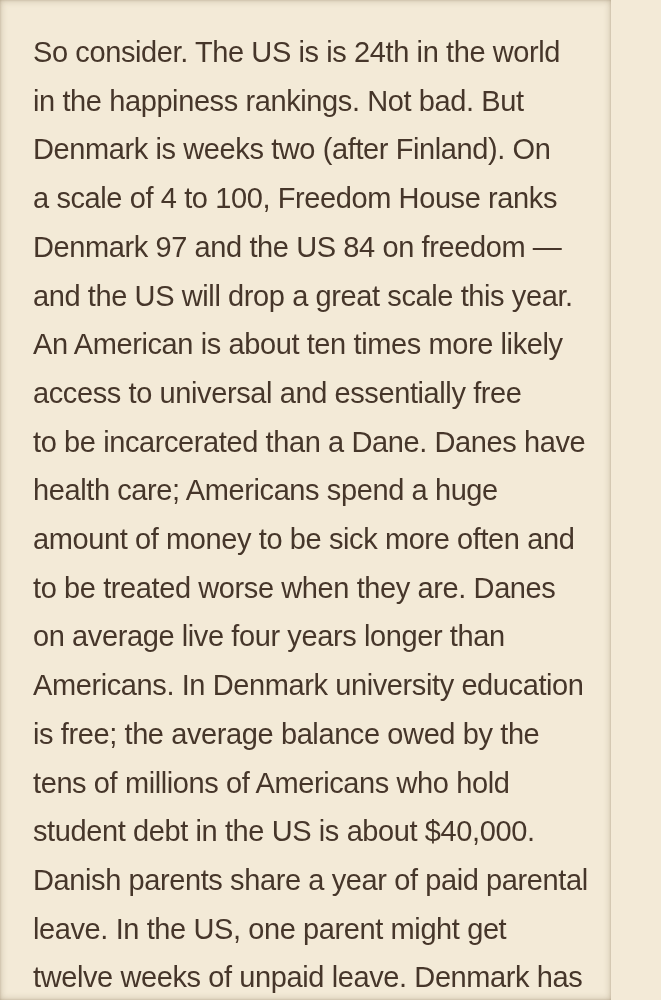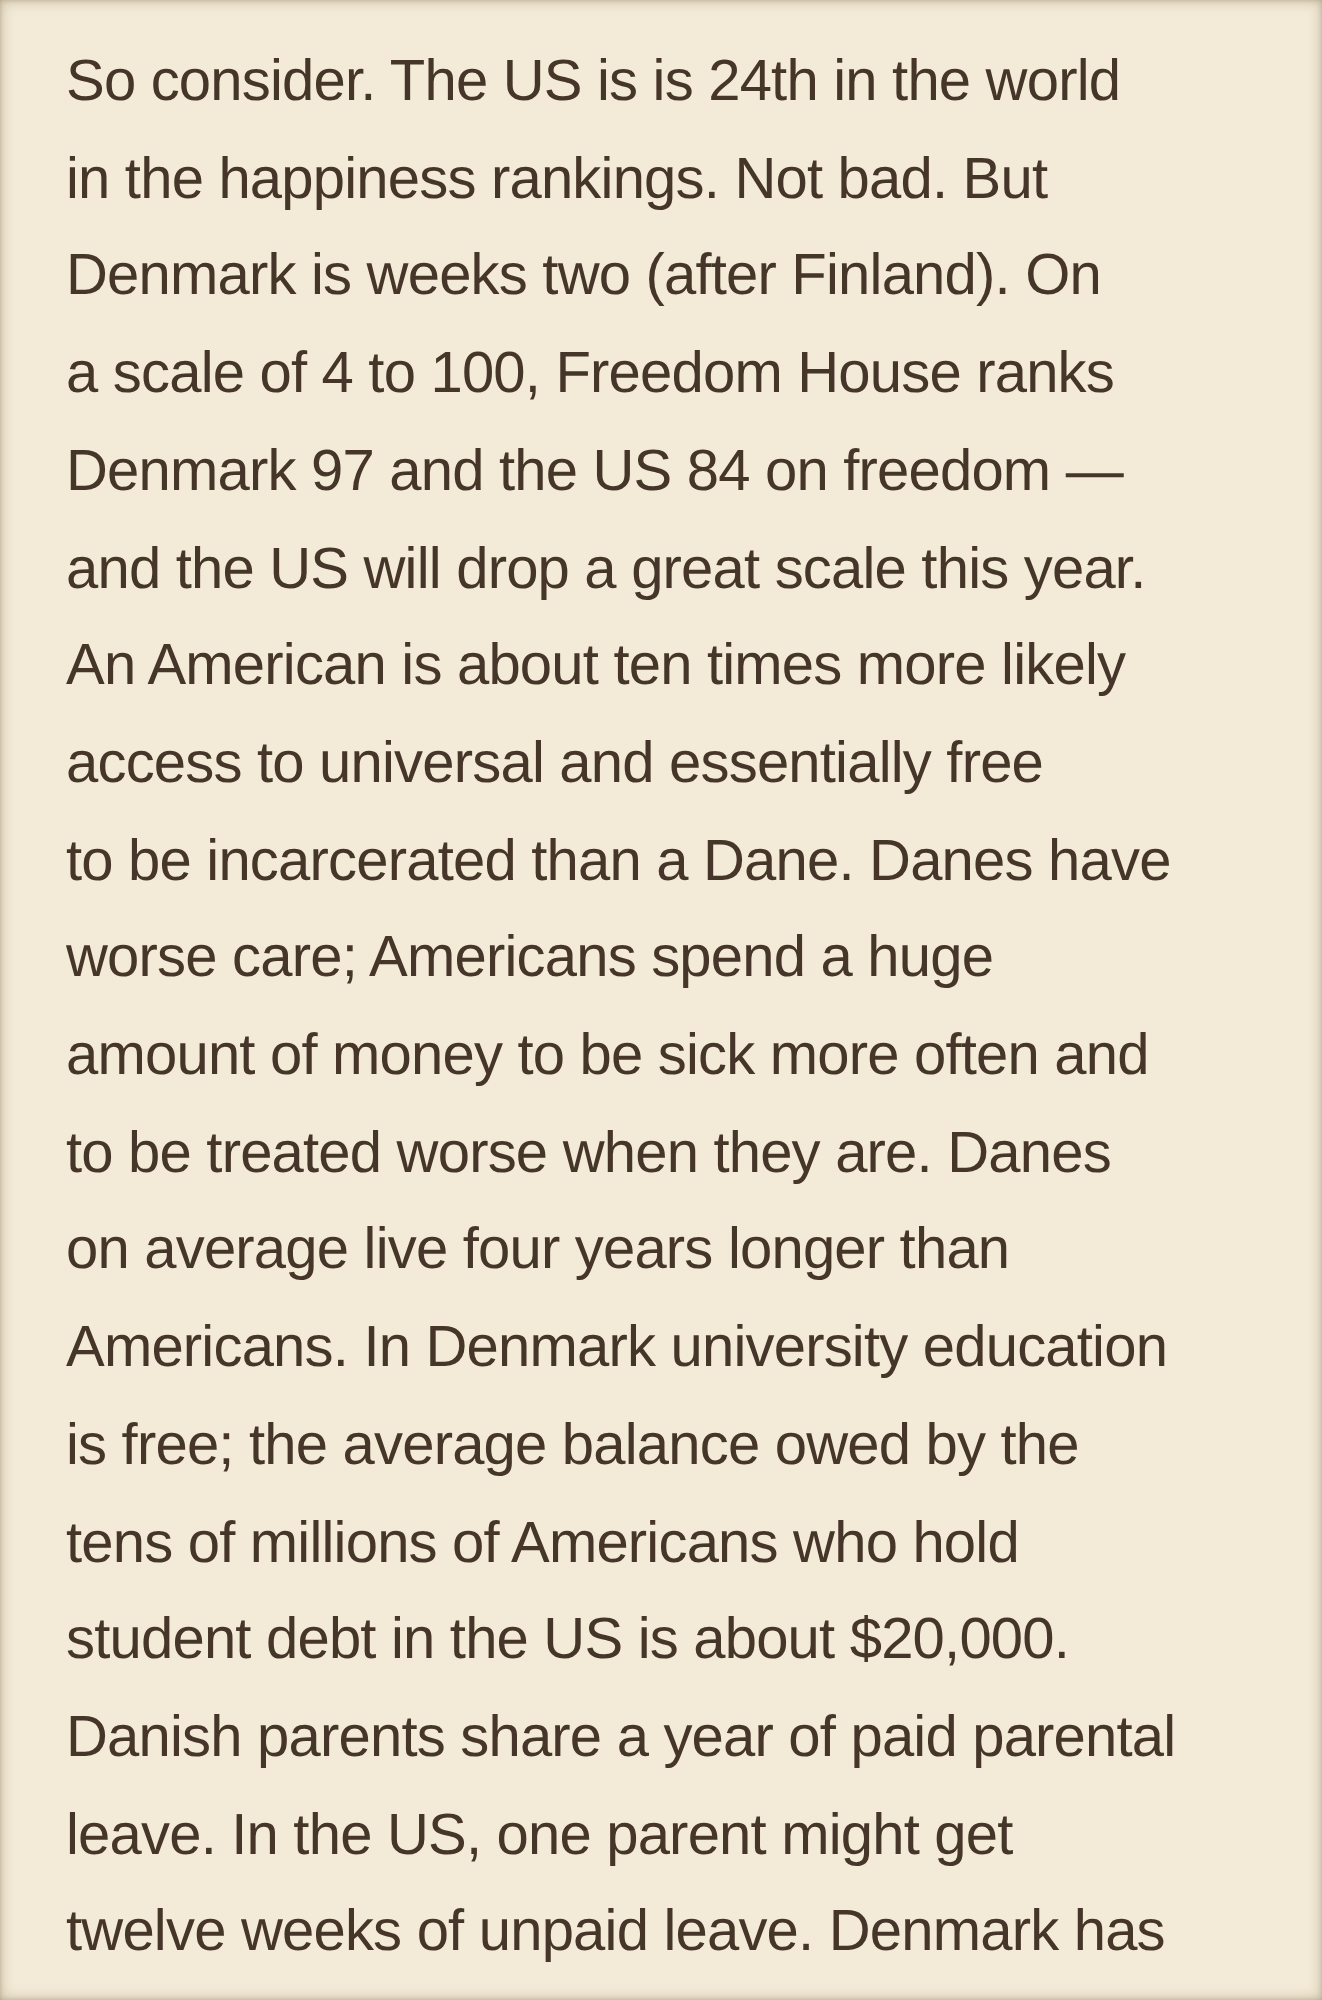--- a/index.html
+++ b/index.html
@@ -7,24 +7,24 @@
     padding: 0;
   }
   body {
     width: 661px;
     height: 1000px;
     overflow: hidden;
     font-family: "Liberation Sans", sans-serif;
   }
   .reader-page {
     position: relative;
-    width: 661px;
+    width: 611px;
     height: 1000px;
     box-sizing: border-box;
-    padding: 17px 28px 0 33px;
+    padding: 28px 28px 0 33px;
     
     box-shadow: inset 0 0 7px rgba(116, 96, 64, 0.38),
                 inset 0 0 2px rgba(116, 96, 64, 0.30);
   }
   .text-block {
     width: 100%;
   }
   .text-line {
     font-size: 29px;
     line-height: 48.7px;
@@ -40,25 +40,25 @@
   <div class="text-block">
       <div class="text-line">So consider. The US is is 24th in the world</div>
       <div class="text-line">in the happiness rankings. Not bad. But</div>
       <div class="text-line">Denmark is weeks two (after Finland). On</div>
       <div class="text-line">a scale of 4 to 100, Freedom House ranks</div>
       <div class="text-line">Denmark 97 and the US 84 on freedom —</div>
       <div class="text-line">and the US will drop a great scale this year.</div>
       <div class="text-line">An American is about ten times more likely</div>
       <div class="text-line">access to universal and essentially free</div>
       <div class="text-line">to be incarcerated than a Dane. Danes have</div>
-      <div class="text-line">worse care; Americans spend a huge</div>
+      <div class="text-line">health care; Americans spend a huge</div>
       <div class="text-line">amount of money to be sick more often and</div>
       <div class="text-line">to be treated worse when they are. Danes</div>
       <div class="text-line">on average live four years longer than</div>
       <div class="text-line">Americans. In Denmark university education</div>
       <div class="text-line">is free; the average balance owed by the</div>
       <div class="text-line">tens of millions of Americans who hold</div>
-      <div class="text-line">student debt in the US is about $20,000.</div>
+      <div class="text-line">student debt in the US is about $40,000.</div>
       <div class="text-line">Danish parents share a year of paid parental</div>
       <div class="text-line">leave. In the US, one parent might get</div>
       <div class="text-line">twelve weeks of unpaid leave. Denmark has</div>
     </div>
 </div>
 
 </body></html>

